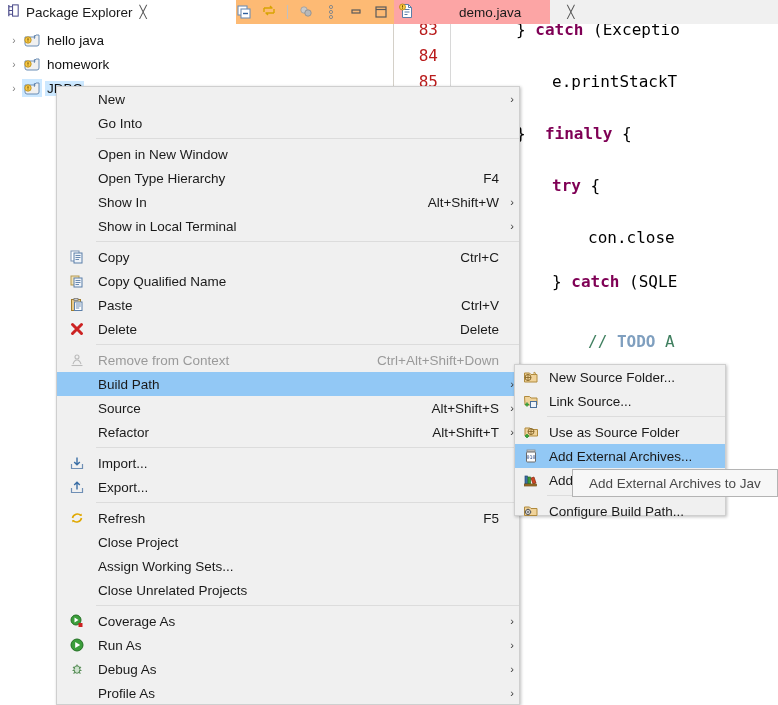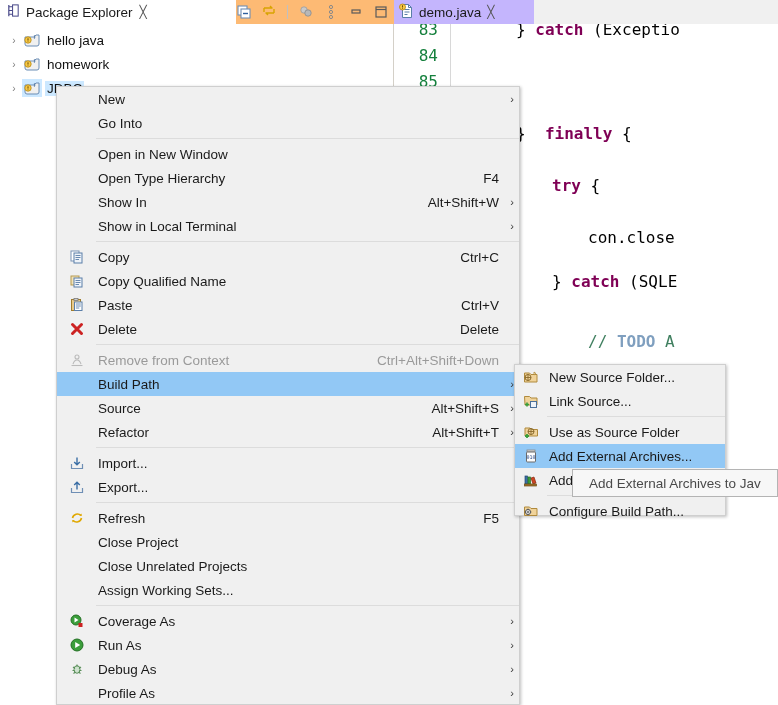--- a/index.html
+++ b/index.html
@@ -26,26 +26,26 @@
   .tree-row{height:24px;display:flex;align-items:center;padding-left:6px;box-sizing:border-box;}
   .tree-arrow{width:16px;color:#808080;font-size:10px;text-align:center;}
   .tree-icon{width:20px;height:18px;display:flex;align-items:center;justify-content:center;margin-right:3px;}
   .tree-label{font-size:13.5px;color:#111;padding:0 2px;}
   .tree-row.sel .tree-label{background:#cce8ff;}
   .tree-row.sel .tree-icon{background:#cce8ff;}
 
   
   #editor{position:absolute;left:394px;top:0;width:384px;height:705px;background:#fff;}
   #editor-tabbar{position:absolute;left:0;top:0;width:384px;height:24px;background:#f0f0f0;}
-  #editor-tab{position:absolute;left:0;top:0;height:24px;width:140px;background:#c4b5fd;display:flex;align-items:center;padding-left:5px;box-sizing:border-box;}
+  #editor-tab{position:absolute;left:0;top:0;height:24px;width:156px;background:#fca5a5;display:flex;align-items:center;padding-left:5px;box-sizing:border-box;gap:40px;}
   #editor-tab .tab-title{font-size:13.5px;margin-left:4px;color:#1a1a1a;}
   #editor-tab .tab-close{margin-left:6px;color:#555;font-size:12px;}
   #editor-body{position:absolute;left:0;top:24px;width:384px;height:597px;background:#fff;overflow:hidden;}
   #gutter{position:absolute;left:0;top:0;width:52px;height:100%;background:#fff;}
-  #gutter .ln{position:absolute;right:8px;color:#15803d;font-family:"DejaVu Sans Mono",monospace;font-size:16px;text-align:center;}
+  #gutter .ln{position:absolute;right:8px;color:#b91c1c;font-family:"DejaVu Sans Mono",monospace;font-size:16px;text-align:center;}
   #gutter-line{position:absolute;left:56px;top:0;width:1px;height:100%;background:#d8d8d8;}
   #code{position:absolute;left:58px;top:0;width:326px;height:100%;font-family:"DejaVu Sans Mono",monospace;font-size:16px;white-space:pre;}
   #code .cl{position:absolute;left:0;white-space:pre;}
   .kw{color:#7f0055;font-weight:bold;}
   .pl{color:#000000;}
   .cm{color:#3f7f5f;}
   .todo{color:#7f9fbf;font-weight:bold;}
 
   
   #ctxmenu{
@@ -103,20 +103,21 @@
   </div>
   <div id="editor-body">
     <div id="gutter">
       <span class="ln" style="top:-4px;">83</span>
       <span class="ln" style="top:22px;">84</span>
       <span class="ln" style="top:48px;">85</span>
     </div>
     <div id="gutter-line"></div>
     <div id="code">
       <div class="cl" style="top:-4px;left:64px;"><span class="pl">}</span> <span class="kw">catch</span> <span class="pl">(Exceptio</span></div>
+      <div class="cl" style="top:48px;left:100px;"><span class="pl">e.printStackT</span></div>
       <div class="cl" style="top:100px;left:64px;"><span class="pl">}</span>  <span class="kw">finally</span> <span class="pl">{</span></div>
       <div class="cl" style="top:152px;left:100px;"><span class="kw">try</span> <span class="pl">{</span></div>
       <div class="cl" style="top:204px;left:136px;"><span class="pl">con.close</span></div>
       <div class="cl" style="top:248px;left:100px;"><span class="pl">}</span> <span class="kw">catch</span> <span class="pl">(SQLE</span></div>
       <div class="cl" style="top:308px;left:136px;"><span class="cm">// </span><span class="todo">TODO</span><span class="cm"> A</span></div>
       <div class="cl" style="top:360px;left:200px;"><span class="pl">St</span></div>
     </div>
   </div>
 
 </div>
@@ -367,26 +368,26 @@
     <span class="mi-accel">F5</span>
     <span class="mi-arrow"></span>
   </div>
   <div class="mi">
     <span class="mi-icon"></span>
     <span class="mi-label">Close Project</span>
     <span class="mi-arrow"></span>
   </div>
   <div class="mi">
     <span class="mi-icon"></span>
+    <span class="mi-label">Assign Working Sets...</span>
+    <span class="mi-arrow"></span>
+  </div>
+  <div class="mi">
+    <span class="mi-icon"></span>
     <span class="mi-label">Close Unrelated Projects</span>
-    <span class="mi-arrow"></span>
-  </div>
-  <div class="mi">
-    <span class="mi-icon"></span>
-    <span class="mi-label">Assign Working Sets...</span>
     <span class="mi-arrow"></span>
   </div>
   <div class="msep"></div>
 
   <div class="mi">
     <span class="mi-icon">
       <svg width="16" height="16" viewBox="0 0 16 16">
         <circle cx="7" cy="7" r="5" fill="#3b9e3b" stroke="#237023" stroke-width="1"></circle>
         <path d="M5.5 4.5v5l4-2.5z" fill="#fff"></path>
         <rect x="9.5" y="10" width="4" height="4" fill="#cc2222"></rect>

